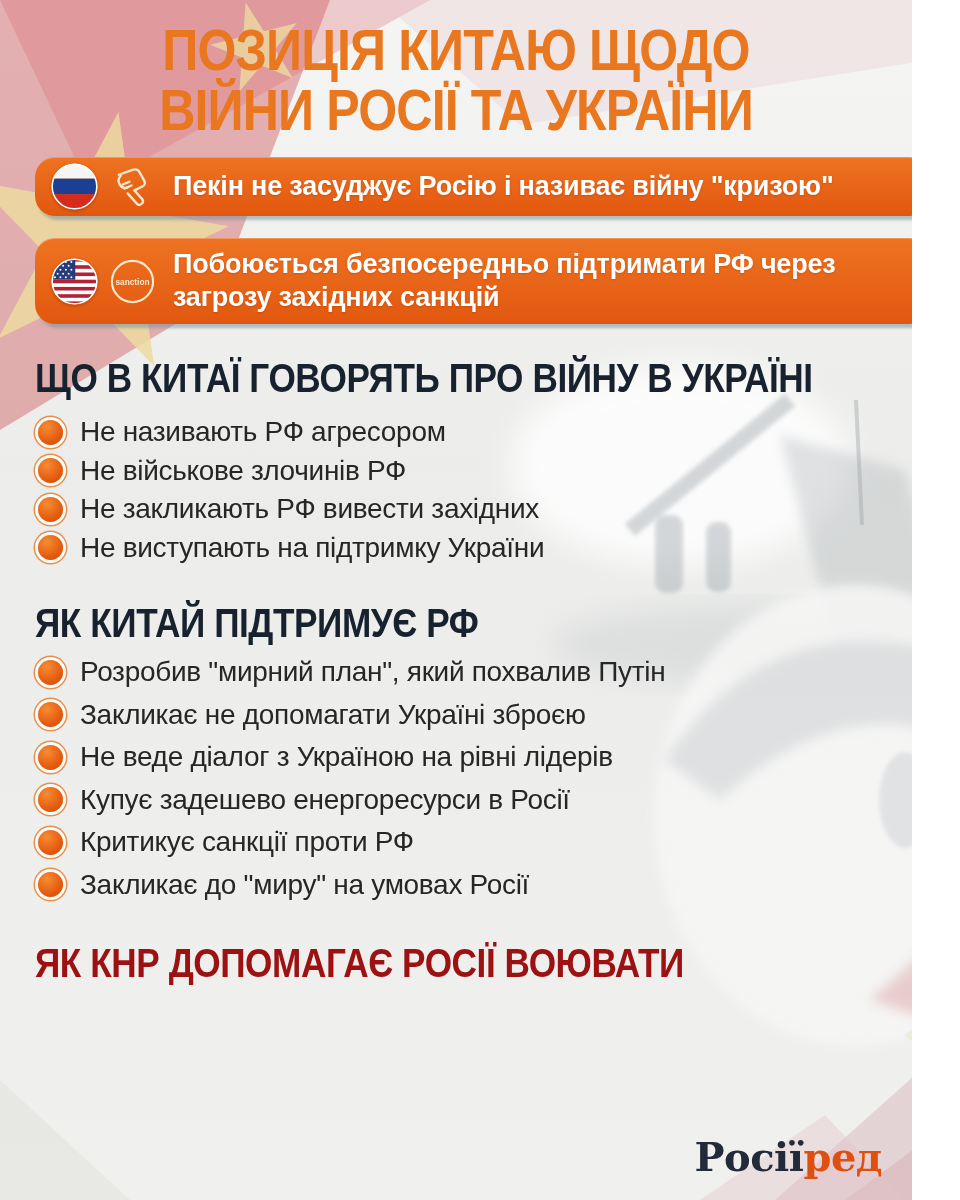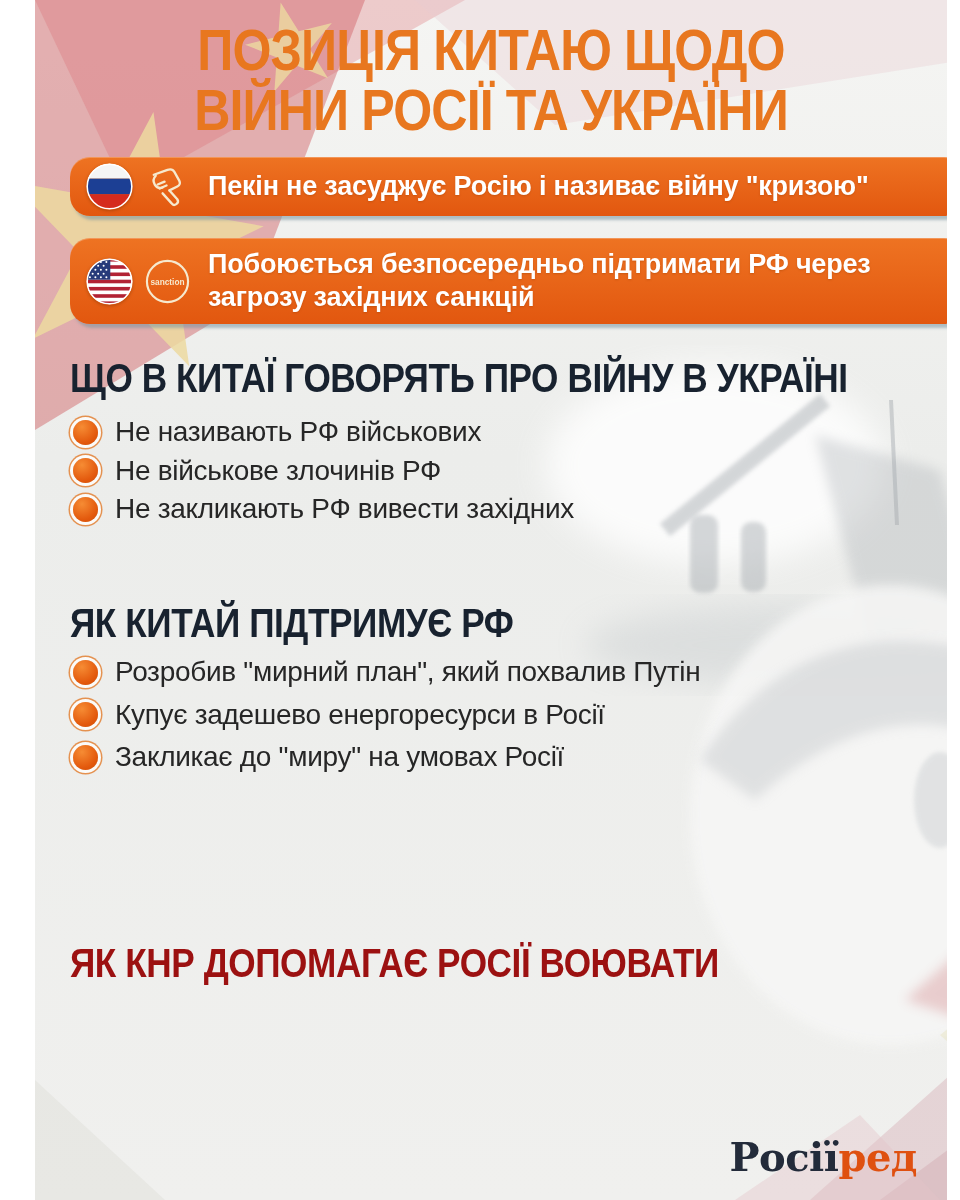--- a/index.html
+++ b/index.html
@@ -1,20 +1,19 @@
 <!DOCTYPE html>
 <html><head>
 <meta charset="utf-8">
 <style>
   html,body{margin:0;padding:0;}
   .page{
     position:relative; width:912px; height:1200px; overflow:hidden;
     background:linear-gradient(180deg,#f5f5f3 0%,#ecedeb 38%,#f0f0ee 100%);
     font-family:"Liberation Sans",sans-serif;
-    margin-left:35px;
   }
   .bg-art{position:absolute;inset:0;z-index:0;}
   .content{position:absolute;inset:0;z-index:1;}
 
   .title{
     position:absolute;top:20px;left:0;width:100%;
     text-align:center;color:#E8771F;font-weight:bold;
     font-size:57px;line-height:60px;letter-spacing:-1px;
     transform:scaleX(.88);transform-origin:50% 0;
   }
@@ -198,41 +197,57 @@
         <circle cx="24" cy="24" r="21" fill="none" stroke="#F6E9CE" stroke-width="2.2"></circle>
         <text x="24" y="27.5" text-anchor="middle" font-size="8.5" fill="#F6E9CE" font-family="Liberation Sans, sans-serif">sanction</text>
       </svg>
       <div class="btxt" style="max-width:740px">Побоюється безпосередньо підтримати РФ через загрозу західних санкцій</div>
     </div>
 
     <div class="sec-heading h1">ЩО В КИТАЇ ГОВОРЯТЬ ПРО ВІЙНУ В УКРАЇНІ</div>
     <ul class="blist list-1">
       <li>
         <span class="bullet"></span>
-        <span class="itxt">Не називають РФ військових</span>
+        <span class="itxt">Не називають РФ агресором</span>
         </li>
       <li>
         <span class="bullet"></span>
         <span class="itxt">Не військове злочинів РФ</span>
         </li>
       <li>
         <span class="bullet"></span>
         <span class="itxt">Не закликають РФ вивести західних</span>
+        </li>
+      <li>
+        <span class="bullet"></span>
+        <span class="itxt">Не виступають на підтримку України</span>
         </li>
     </ul>
 
     <div class="sec-heading h2">ЯК КИТАЙ ПІДТРИМУЄ РФ</div>
     <ul class="blist list-2">
       <li>
         <span class="bullet"></span>
         <span class="itxt">Розробив "мирний план", який похвалив Путін</span>
         </li>
       <li>
         <span class="bullet"></span>
+        <span class="itxt">Закликає не допомагати Україні зброєю</span>
+        </li>
+      <li>
+        <span class="bullet"></span>
+        <span class="itxt">Не веде діалог з Україною на рівні лідерів</span>
+        </li>
+      <li>
+        <span class="bullet"></span>
         <span class="itxt">Купує задешево енергоресурси в Росії</span>
+        </li>
+      <li>
+        <span class="bullet"></span>
+        <span class="itxt">Критикує санкції проти РФ</span>
         </li>
       <li>
         <span class="bullet"></span>
         <span class="itxt">Закликає до "миру" на умовах Росії</span>
         </li>
     </ul>
 
     <div class="sec-heading red h3">ЯК КНР ДОПОМАГАЄ РОСІЇ ВОЮВАТИ</div>
     <ul class="blist list-3">
     </ul>

